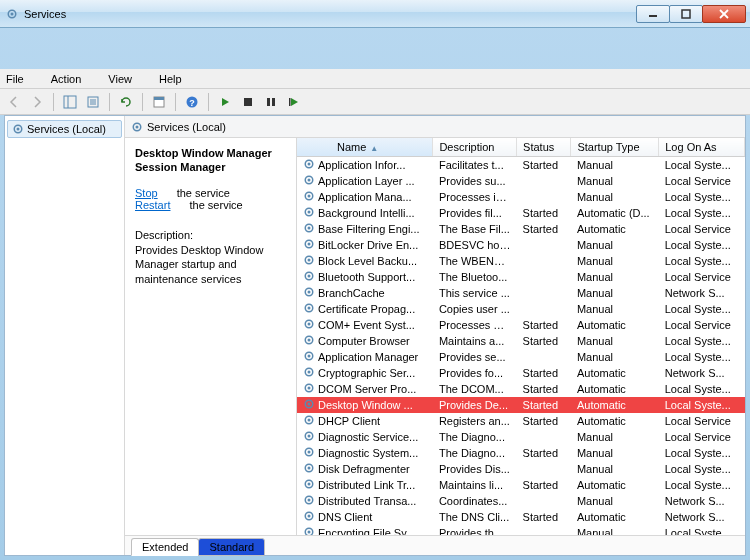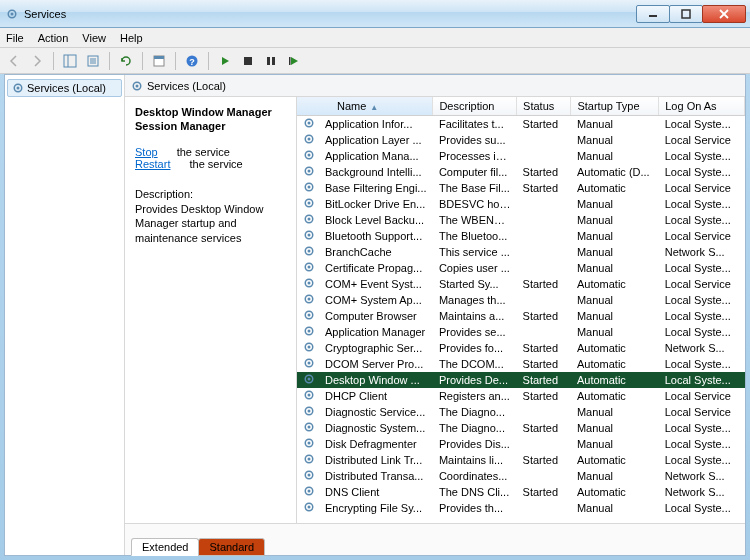--- a/index.html
+++ b/index.html
@@ -27,22 +27,23 @@
   .titlebar .title { flex:1; color:#000; }
   .titlebar .winbtns { display:flex; gap:0; }
   .winbtn {
     width:34px; height:18px; border:1px solid #5b8ab0; background:linear-gradient(to bottom,#f2f8fd,#cfe4f4);
     display:flex; align-items:center; justify-content:center; font-size:10px;
     border-radius:2px; margin-left:-1px;
   }
   .winbtn.close { background:linear-gradient(to bottom,#f08d7a,#d94a2f); color:#fff; border-color:#a0361f; width:44px;}
   
   .menubar {
-    height:20px; background:#f0f0f0; display:flex; align-items:center; padding:0 6px; gap:14px;
+    height:20px; background:#f0f0f0; display:flex; align-items:center; padding:0 6px; gap:27px;
     border-bottom:1px solid #d0d0d0;
+    margin-top:41px;
   }
   .menubar span { color:#000; cursor:default; }
   
   .toolbar {
     height:26px; background:#f0f0f0; display:flex; align-items:center; padding:0 4px; gap:3px;
     border-bottom:1px solid #d0d0d0;
   }
   .sep { width:1px; height:18px; background:#c0c0c0; margin:0 3px;}
   .tbtn { width:20px; height:20px; display:flex; align-items:center; justify-content:center; border:1px solid transparent;}
   .tbtn svg { width:14px; height:14px; }
@@ -77,28 +78,28 @@
     position:sticky; top:0; background:linear-gradient(to bottom,#fff,#f2f5f8);
     border-right:1px solid #e0e0e0; border-bottom:1px solid #d0d0d0;
     text-align:left; font-weight:normal; padding:3px 6px; font-size:11px;
     white-space:nowrap; overflow:hidden; text-overflow:ellipsis;
   }
   table.svctable thead th.sorted { background:linear-gradient(to bottom,#eaf3fc,#d6e9fa);padding-left:40px;}
   table.svctable thead th .arrow { font-size:8px; color:#5b8ab0; margin-left:4px;}
   table.svctable td {
     padding:1px 6px; white-space:nowrap; overflow:hidden; text-overflow:ellipsis; font-size:11px; height:16px;
   }
-  table.svctable tbody tr.selected td { background:#14532d; color:#fff; }
-  table.svctable td.first { display:flex; align-items:center; gap:10px;}
+  table.svctable tbody tr.selected td { background:#ef4444; color:#fff; }
+  table.svctable td.first { display:flex; align-items:center; gap:3px;}
   .svcicon { width:12px; height:12px; flex-shrink:0;}
   
-  .tabsbar { height:32px; display:flex; align-items:flex-end; border-top:1px solid #d8d8d8; padding-left:6px; background:#fafafa;}
+  .tabsbar { height:20px; display:flex; align-items:flex-end; border-top:1px solid #d8d8d8; padding-left:6px; background:#fafafa;}
   .tab { padding:2px 10px; border:1px solid #bfbfbf; border-top-left-radius:3px; border-top-right-radius:3px; background:#fff; margin-right:-1px; position:relative; top:1px;}
   .tab.active { background:#fff; border-bottom:1px solid #fff; font-weight:normal;}
-  .tab.inactive { background:#c2410c;margin-top:12px; }
+  .tab.inactive { background:#1d4ed8;margin-top:12px; }
   
   .tablewrap::-webkit-scrollbar { width:16px; }
   .tablewrap::-webkit-scrollbar-track { background:#f0f0f0; border-left:1px solid #d8d8d8;}
   .tablewrap::-webkit-scrollbar-thumb { background:#c8d8e8; border:1px solid #a8c0d8; border-radius:2px;}
   .gear-svg { width:12px; height:12px; }
 </style>
 </head>
 <body>
 
 <div class="titlebar">
@@ -301,21 +302,21 @@
                 <td>Local Syste...</td>
               </tr>
               <tr>
                 <td class="first">
                   <span><svg class="svcicon" viewBox="0 0 16 16">
                       <circle cx="8" cy="8" r="5" fill="none" stroke="#5b8ab0" stroke-width="2"></circle>
                       <circle cx="8" cy="8" r="2" fill="#5b8ab0"></circle>
                     </svg></span>
                   <span>Background Intelli...</span>
                 </td>
-                <td>Computer fil...</td>
+                <td>Provides fil...</td>
                 <td>Started</td>
                 <td>Automatic (D...</td>
                 <td>Local Syste...</td>
               </tr>
               <tr>
                 <td class="first">
                   <span><svg class="svcicon" viewBox="0 0 16 16">
                       <circle cx="8" cy="8" r="5" fill="none" stroke="#5b8ab0" stroke-width="2"></circle>
                       <circle cx="8" cy="8" r="2" fill="#5b8ab0"></circle>
                     </svg></span>
@@ -392,37 +393,24 @@
                 <td>Local Syste...</td>
               </tr>
               <tr>
                 <td class="first">
                   <span><svg class="svcicon" viewBox="0 0 16 16">
                       <circle cx="8" cy="8" r="5" fill="none" stroke="#5b8ab0" stroke-width="2"></circle>
                       <circle cx="8" cy="8" r="2" fill="#5b8ab0"></circle>
                     </svg></span>
                   <span>COM+ Event Syst...</span>
                 </td>
-                <td>Started Sy...</td>
+                <td>Processes Sy...</td>
                 <td>Started</td>
                 <td>Automatic</td>
                 <td>Local Service</td>
-              </tr>
-              <tr>
-                <td class="first">
-                  <span><svg class="svcicon" viewBox="0 0 16 16">
-                      <circle cx="8" cy="8" r="5" fill="none" stroke="#5b8ab0" stroke-width="2"></circle>
-                      <circle cx="8" cy="8" r="2" fill="#5b8ab0"></circle>
-                    </svg></span>
-                  <span>COM+ System Ap...</span>
-                </td>
-                <td>Manages th...</td>
-                <td></td>
-                <td>Manual</td>
-                <td>Local Syste...</td>
               </tr>
               <tr>
                 <td class="first">
                   <span><svg class="svcicon" viewBox="0 0 16 16">
                       <circle cx="8" cy="8" r="5" fill="none" stroke="#5b8ab0" stroke-width="2"></circle>
                       <circle cx="8" cy="8" r="2" fill="#5b8ab0"></circle>
                     </svg></span>
                   <span>Computer Browser</span>
                 </td>
                 <td>Maintains a...</td>

